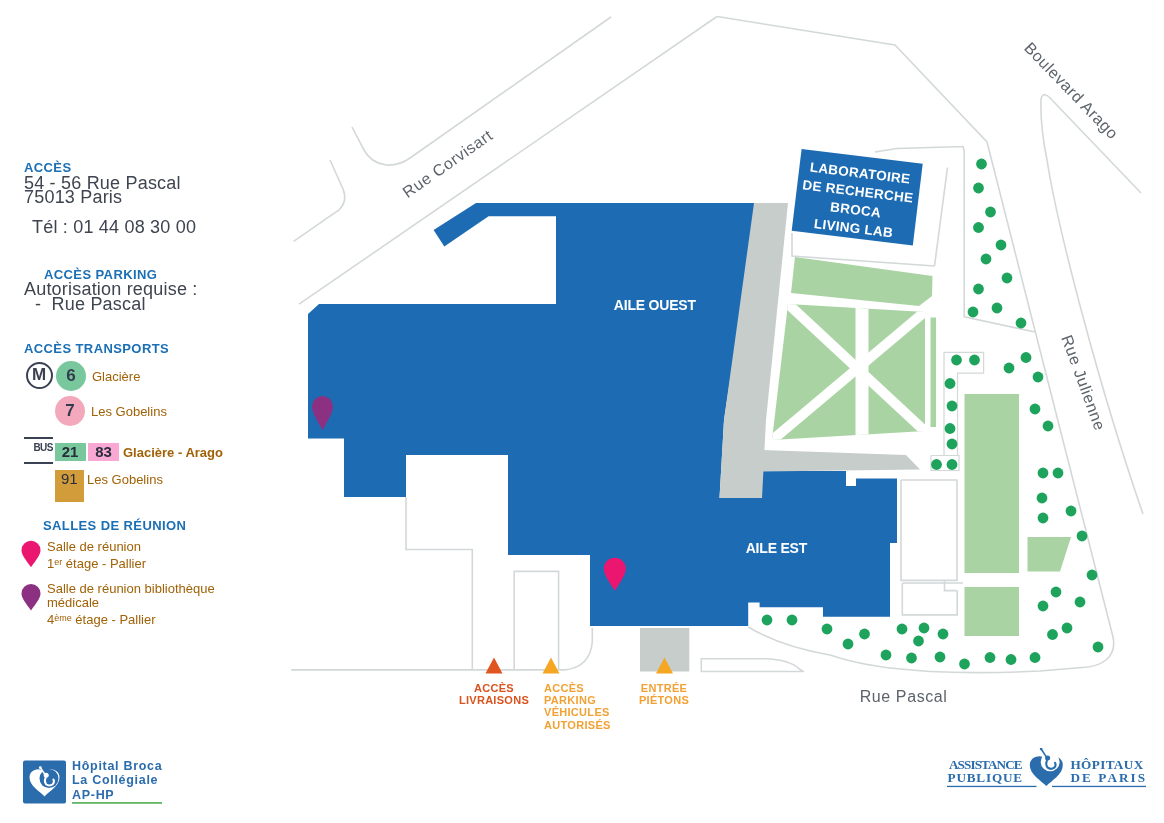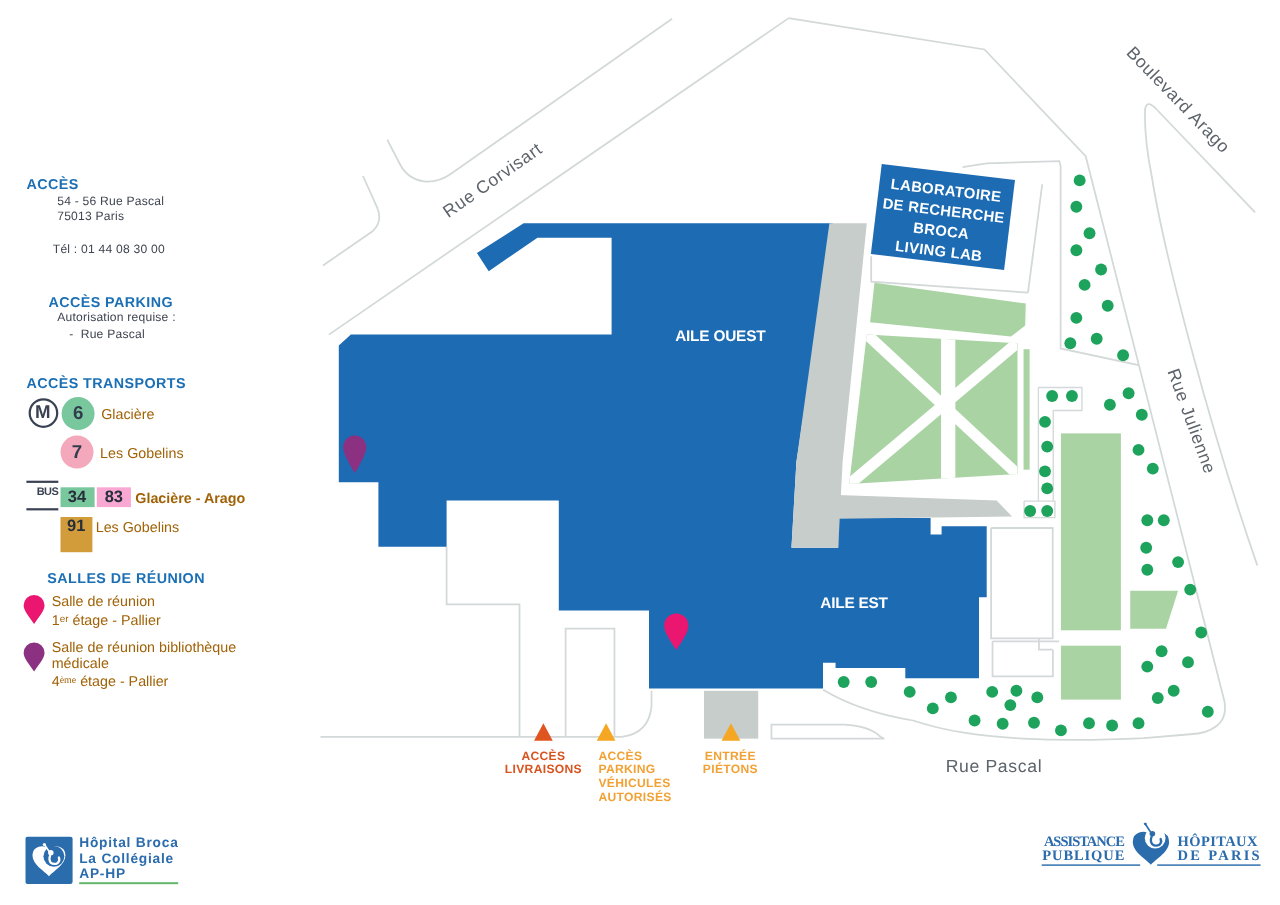--- a/index.html
+++ b/index.html
@@ -1,20 +1,20 @@
 <!DOCTYPE html>
 <html><head>
 <meta charset="utf-8">
 <style>
   html,body{margin:0;padding:0;}
   body{width:1164px;height:823px;position:relative;background:#fff;overflow:hidden;
        font-family:"Liberation Sans", sans-serif;}
   .abs{position:absolute;}
   .h{color:#1A6FB5;font-weight:bold;font-size:13px;letter-spacing:.4px;}
-  .t{color:#3E4450;font-size:11px;line-height:14px;letter-spacing:.2px;margin-left:28px;}
+  .t{color:#3E4450;font-size:18px;line-height:14px;letter-spacing:.2px;}
   .lbl{color:#a16207;font-size:13px;}
   svg{display:block;}
 </style>
 </head>
 <body>
 <svg class="abs" style="left:0;top:0" width="1164" height="823" viewBox="0 0 1164 823">
 
   <g fill="none" stroke="#D3D8D9" stroke-width="1.6">
     <path d="M611,17 L410,158 Q399,166 386,165 Q371,163 364,150 L352,127"></path>
     <path d="M330,160 L343,189 Q348,201 339,210 L293.6,241.4"></path>
@@ -151,47 +151,47 @@
   <g id="pins">
       <path fill="#8C3182" d="M322.5,430 C316.725,420.48 312.0,411.75 312.0,406.5 A10.5,10.5 0 1 1 333.0,406.5 C333.0,411.75 328.275,420.48 322.5,430 Z"></path>
       <path fill="#EA166F" d="M614.8,590.8 C608.75,581.56 603.8,574.3 603.8,568.8 A11.0,11.0 0 1 1 625.8,568.8 C625.8,574.3 620.8499999999999,581.56 614.8,590.8 Z"></path>
       <path fill="#EA166F" d="M31,567.3 C25.775,559.88 21.5,555.05 21.5,550.3 A9.5,9.5 0 1 1 40.5,550.3 C40.5,555.05 36.225,559.88 31,567.3 Z"></path>
       <path fill="#8C3182" d="M31,610.5 C25.775,603.08 21.5,598.25 21.5,593.5 A9.5,9.5 0 1 1 40.5,593.5 C40.5,598.25 36.225,603.08 31,610.5 Z"></path>
     </g>
 </svg>
 
 <div class="abs h" style="left:24px;top:160px;">ACCÈS</div>
 <div class="abs t" style="left:24px;top:175.5px;">54 - 56 Rue Pascal<br>75013 Paris</div>
-<div class="abs t" style="left:20px;top:220px;">Tél : 01 44 08 30 00</div>
+<div class="abs t" style="left:32px;top:220px;">Tél : 01 44 08 30 00</div>
 
 <div class="abs h" style="left:24px;top:266.5px;margin-left:20px;">ACCÈS PARKING</div>
 <div class="abs t" style="left:24px;top:282px;">Autorisation requise :</div>
 <div class="abs t" style="left:35px;top:297px;">-&nbsp;&nbsp;Rue Pascal</div>
 
 <div class="abs h" style="left:24px;top:341px;">ACCÈS TRANSPORTS</div>
 
 <div class="abs" style="left:25.5px;top:362px;width:27px;height:27px;border:2.4px solid #3A4152;border-radius:50%;box-sizing:border-box;text-align:center;font-weight:bold;font-size:17px;color:#3A4152;line-height:22.5px;">M</div>
 <div class="abs" style="left:56px;top:360.5px;width:30px;height:30px;background:#79C79D;border-radius:50%;text-align:center;font-weight:bold;font-size:17px;color:#333C4D;line-height:30px;">6</div>
 <div class="abs lbl" style="left:92px;top:369px;">Glacière</div>
 
 <div class="abs" style="left:55px;top:395.5px;width:30px;height:30px;background:#F3A9BB;border-radius:50%;text-align:center;font-weight:bold;font-size:17px;color:#333C4D;line-height:30px;">7</div>
 <div class="abs lbl" style="left:91px;top:404px;">Les Gobelins</div>
 
 <div class="abs" style="left:24px;top:437px;width:28.5px;border-top:2.6px solid #3A4152;"></div>
 <div class="abs" style="left:24px;top:442px;width:29px;text-align:right;font-weight:bold;font-size:10px;color:#3A4152;letter-spacing:-0.5px;">BUS</div>
 <div class="abs" style="left:24px;top:462px;width:28.5px;border-top:2.6px solid #3A4152;"></div>
-<div class="abs" style="left:54.5px;top:442.5px;width:31px;height:18px;background:#79C79D;text-align:center;font-weight:bold;font-size:15px;color:#272E3B;line-height:18px;">34</div>
+<div class="abs" style="left:54.5px;top:442.5px;width:31px;height:18px;background:#79C79D;text-align:center;font-weight:bold;font-size:15px;color:#272E3B;line-height:18px;">21</div>
 <div class="abs" style="left:88px;top:442.5px;width:31px;height:18px;background:#f9a8d4;text-align:center;font-weight:bold;font-size:15px;color:#272E3B;line-height:18px;">83</div>
 <div class="abs lbl" style="left:123px;top:445px;font-weight:bold;">Glacière - Arago</div>
-<div class="abs" style="left:54.5px;top:469.5px;width:29.5px;height:32px;background:#D39C3B;text-align:center;font-weight:bold;font-size:15px;color:#272E3B;line-height:18px;">91</div>
+<div class="abs" style="left:54.5px;top:469.5px;width:29.5px;height:32px;background:#D39C3B;text-align:center;font-weight:normal;font-size:15px;color:#272E3B;line-height:18px;">91</div>
 <div class="abs lbl" style="left:87px;top:472px;">Les Gobelins</div>
 
 <div class="abs h" style="left:12px;top:517.5px;margin-left:31px;">SALLES DE RÉUNION</div>
 <div class="abs lbl" style="left:47px;top:540px;line-height:14.5px;">Salle de réunion<br>1<span style="font-size:9px;vertical-align:3px;">er</span> étage - Pallier</div>
-<div class="abs lbl" style="left:47px;top:581.5px;line-height:14.5px;">Salle de réunion bibliothèque<br>médicale<br>4<span style="font-size:9px;vertical-align:3px;font-family:Liberation Serif, serif;">ème</span> étage - Pallier</div>
+<div class="abs lbl" style="left:47px;top:581.5px;line-height:14.5px;">Salle de réunion bibliothèque<br>médicale<br>4<span style="font-size:9px;vertical-align:3px;">ème</span> étage - Pallier</div>
 
 <div class="abs" id="logoleft" style="left:23px;top:760px;">
     <svg width="145" height="48" viewBox="0 0 145 48">
 <rect x="0" y="0.6" width="43" height="43" rx="2" fill="#2B6CAD"></rect>
 <path d="M21.5,36.5 C17,31.5 6.5,26 6.5,17.5 A8.2,8.2 0 0 1 21.5,13 A8.2,8.2 0 0 1 36.5,17.5 C36.5,26 26,31.5 21.5,36.5 Z" fill="#fff"></path>
 <circle cx="26" cy="18.5" r="9.5" fill="#2B6CAD"></circle>
 <path d="M17.5,8 L22,14.5" stroke="#fff" stroke-width="1.5" fill="none"></path>
 <circle cx="17.3" cy="7.7" r="1.4" fill="#fff"></circle>
 <circle cx="23.2" cy="15.2" r="2.5" fill="#fff"></circle>
 <path d="M22.5,18 Q21,21.5 23,24.2 Q26,26.5 29.5,24.5 Q31.8,22.5 30.5,19.5" stroke="#fff" stroke-width="2" fill="none" stroke-linecap="round"></path>

